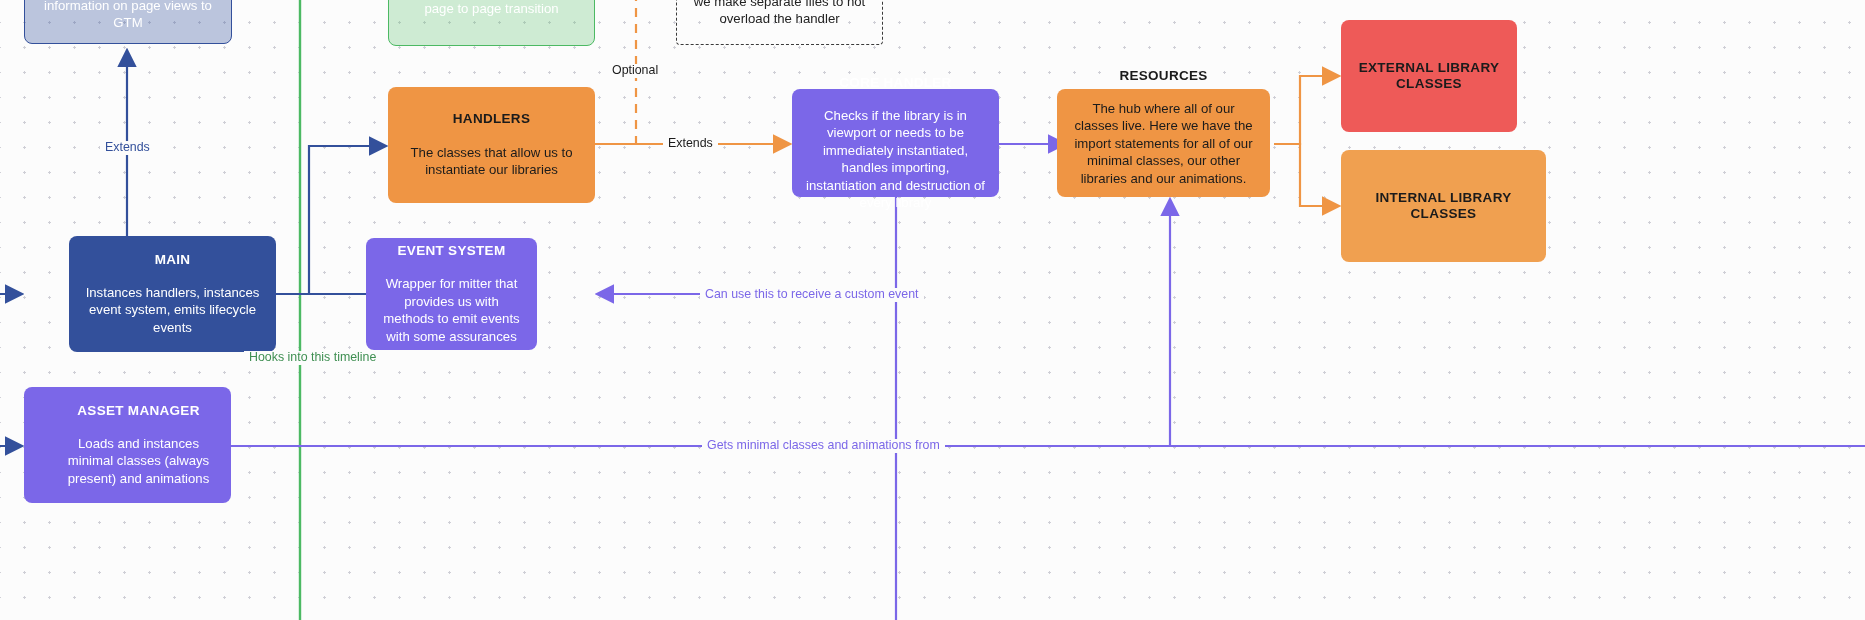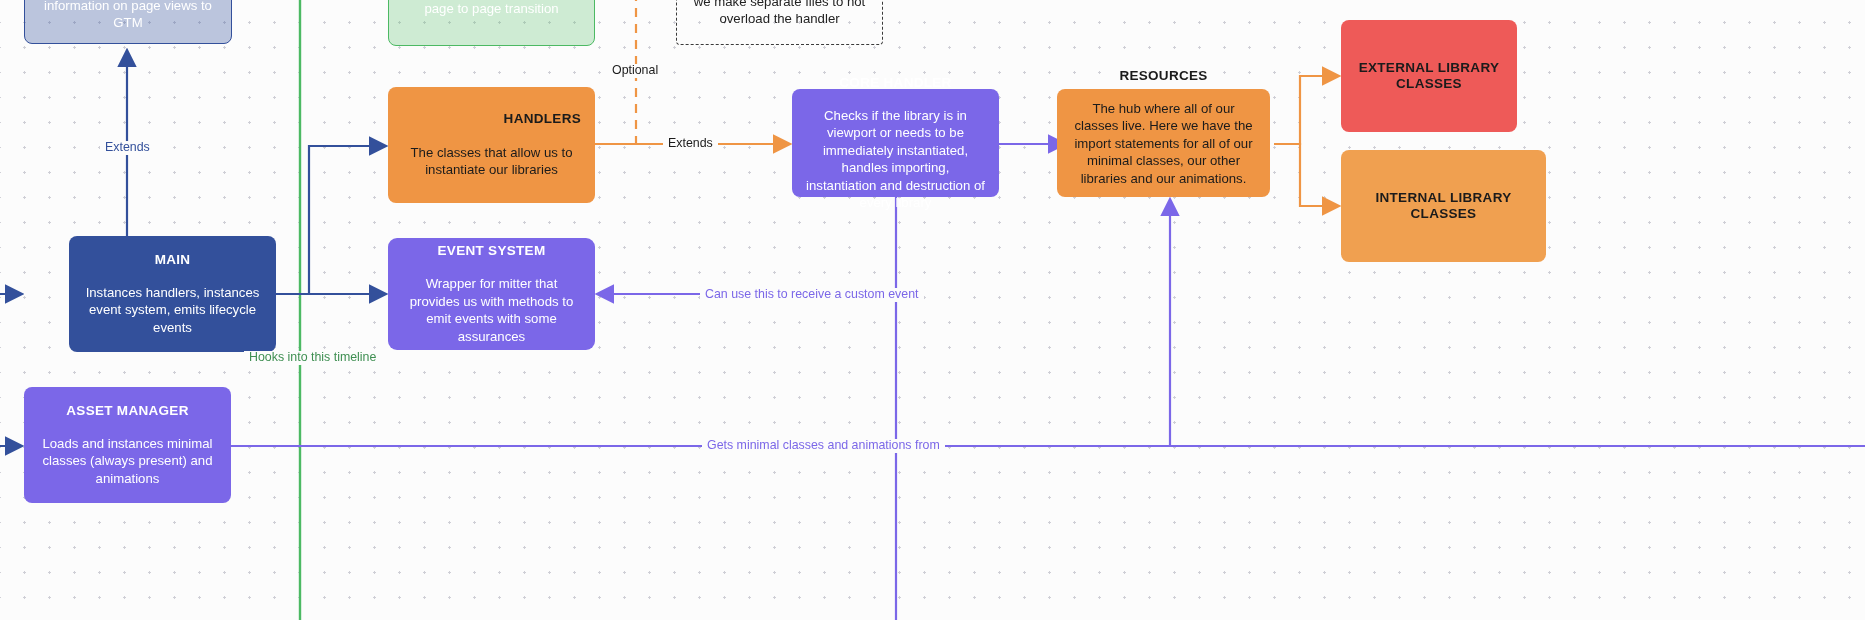--- a/index.html
+++ b/index.html
@@ -161,31 +161,31 @@
   <div class="node c-dashed" style="left:676px; top:-58px; width:207px; height:103px;">
 
     <div class="desc">be passed into the libraries, we make separate files to not overload the handler</div>
   </div>
 
   <div class="node c-darkblue" style="left:24px; top:236px; width:207px; height:116px;">
     <div class="title">MAIN</div>
     <div class="desc">Instances handlers, instances event system, emits lifecycle events</div>
   </div>
 
-  <div class="node c-purple" style="left:24px; top:387px; width:207px; height:116px;">
+  <div class="node c-purple" style="left:24px; top:387px; width:207px; height:116px;padding-left:36px;">
     <div class="title">ASSET MANAGER</div>
     <div class="desc">Loads and instances minimal classes (always present) and animations</div>
   </div>
 
-  <div class="node c-orange" style="left:388px; top:87px; width:207px; height:116px;align-items:flex-end;">
+  <div class="node c-orange" style="left:388px; top:87px; width:207px; height:116px;">
     <div class="title">HANDLERS</div>
     <div class="desc">The classes that allow us to instantiate our libraries</div>
   </div>
 
-  <div class="node c-purple" style="left:388px; top:238px; width:207px; height:112px;border-radius:9px;">
+  <div class="node c-purple" style="left:366px; top:238px; width:171px; height:112px;">
     <div class="title">EVENT SYSTEM</div>
     <div class="desc">Wrapper for mitter that provides us with methods to emit events with some assurances</div>
   </div>
 
   <div class="node c-purple" style="left:792px; top:89px; width:207px; height:108px;">
     <div class="title">CORE HANDLER</div>
     <div class="desc">Checks if the library is in viewport or needs to be immediately instantiated, handles importing, instantiation and destruction of every library</div>
   </div>
 
   <div class="node c-orange" style="left:1057px; top:89px; width:213px; height:108px;justify-content:flex-end;">

